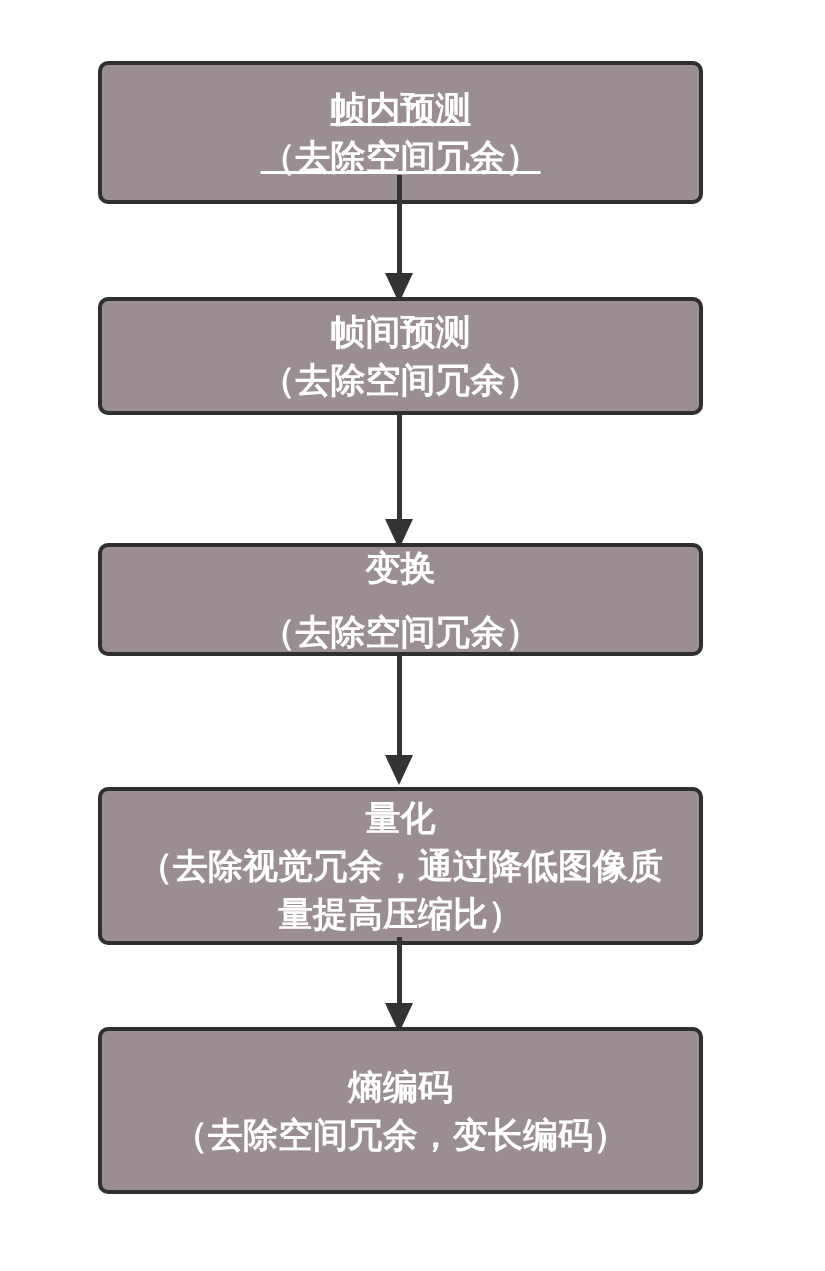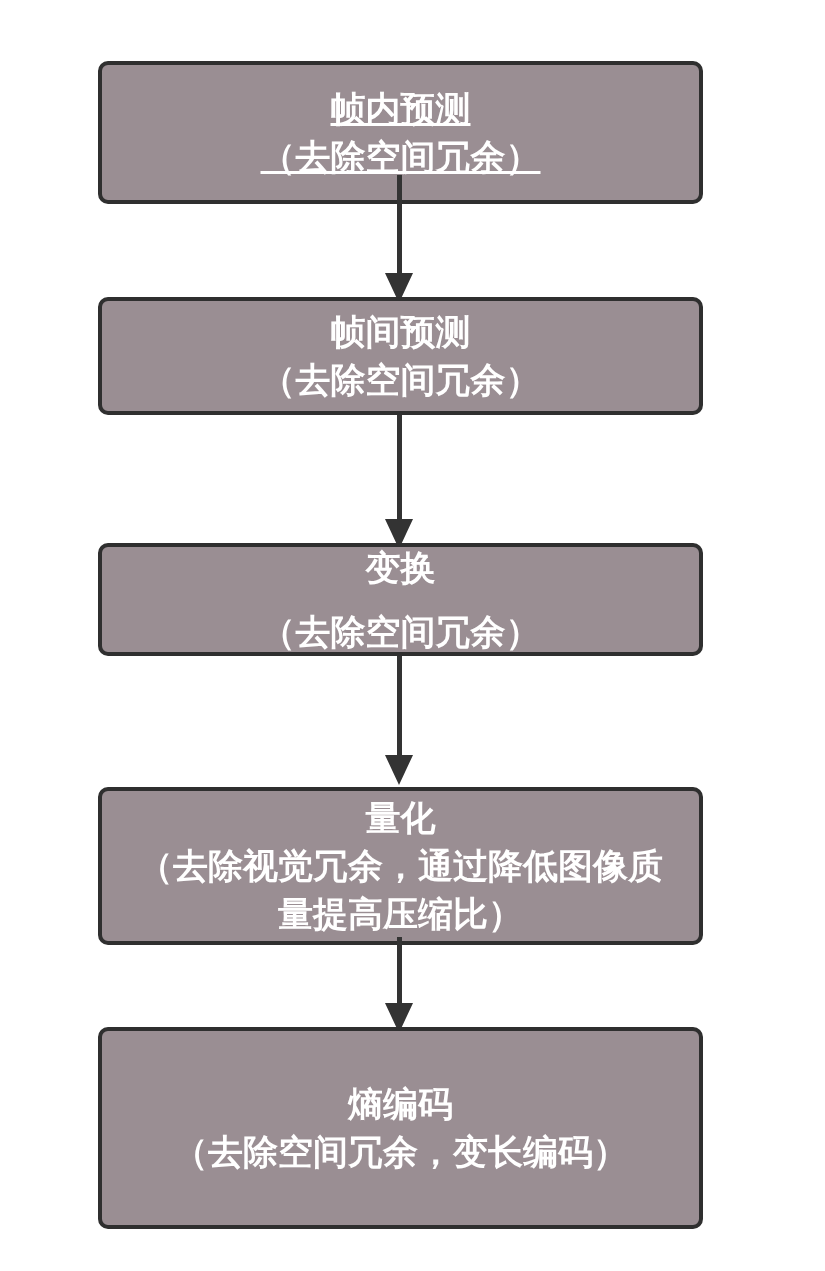--- a/index.html
+++ b/index.html
@@ -31,21 +31,21 @@
     text-align: center;
     font-weight: bold;
     font-size: 35px;
     line-height: 48px;
     padding: 0 24px;
   }
   .node-1 { top: 61px;   height: 143px; text-decoration: underline; }
   .node-2 { top: 297px;  height: 118px; }
   .node-3 { top: 543px;  height: 113px; gap: 16px; }
   .node-4 { top: 779px;  height: 158px; margin-top: 8px; }
-  .node-5 { top: 1027px; height: 202px; }
+  .node-5 { top: 1027px; height: 167px; }
 
   .node .title,
   .node .subtitle {
     width: 100%;
   }
 
   .arrow {
     position: absolute;
     left: 385px;
     width: 28px;

